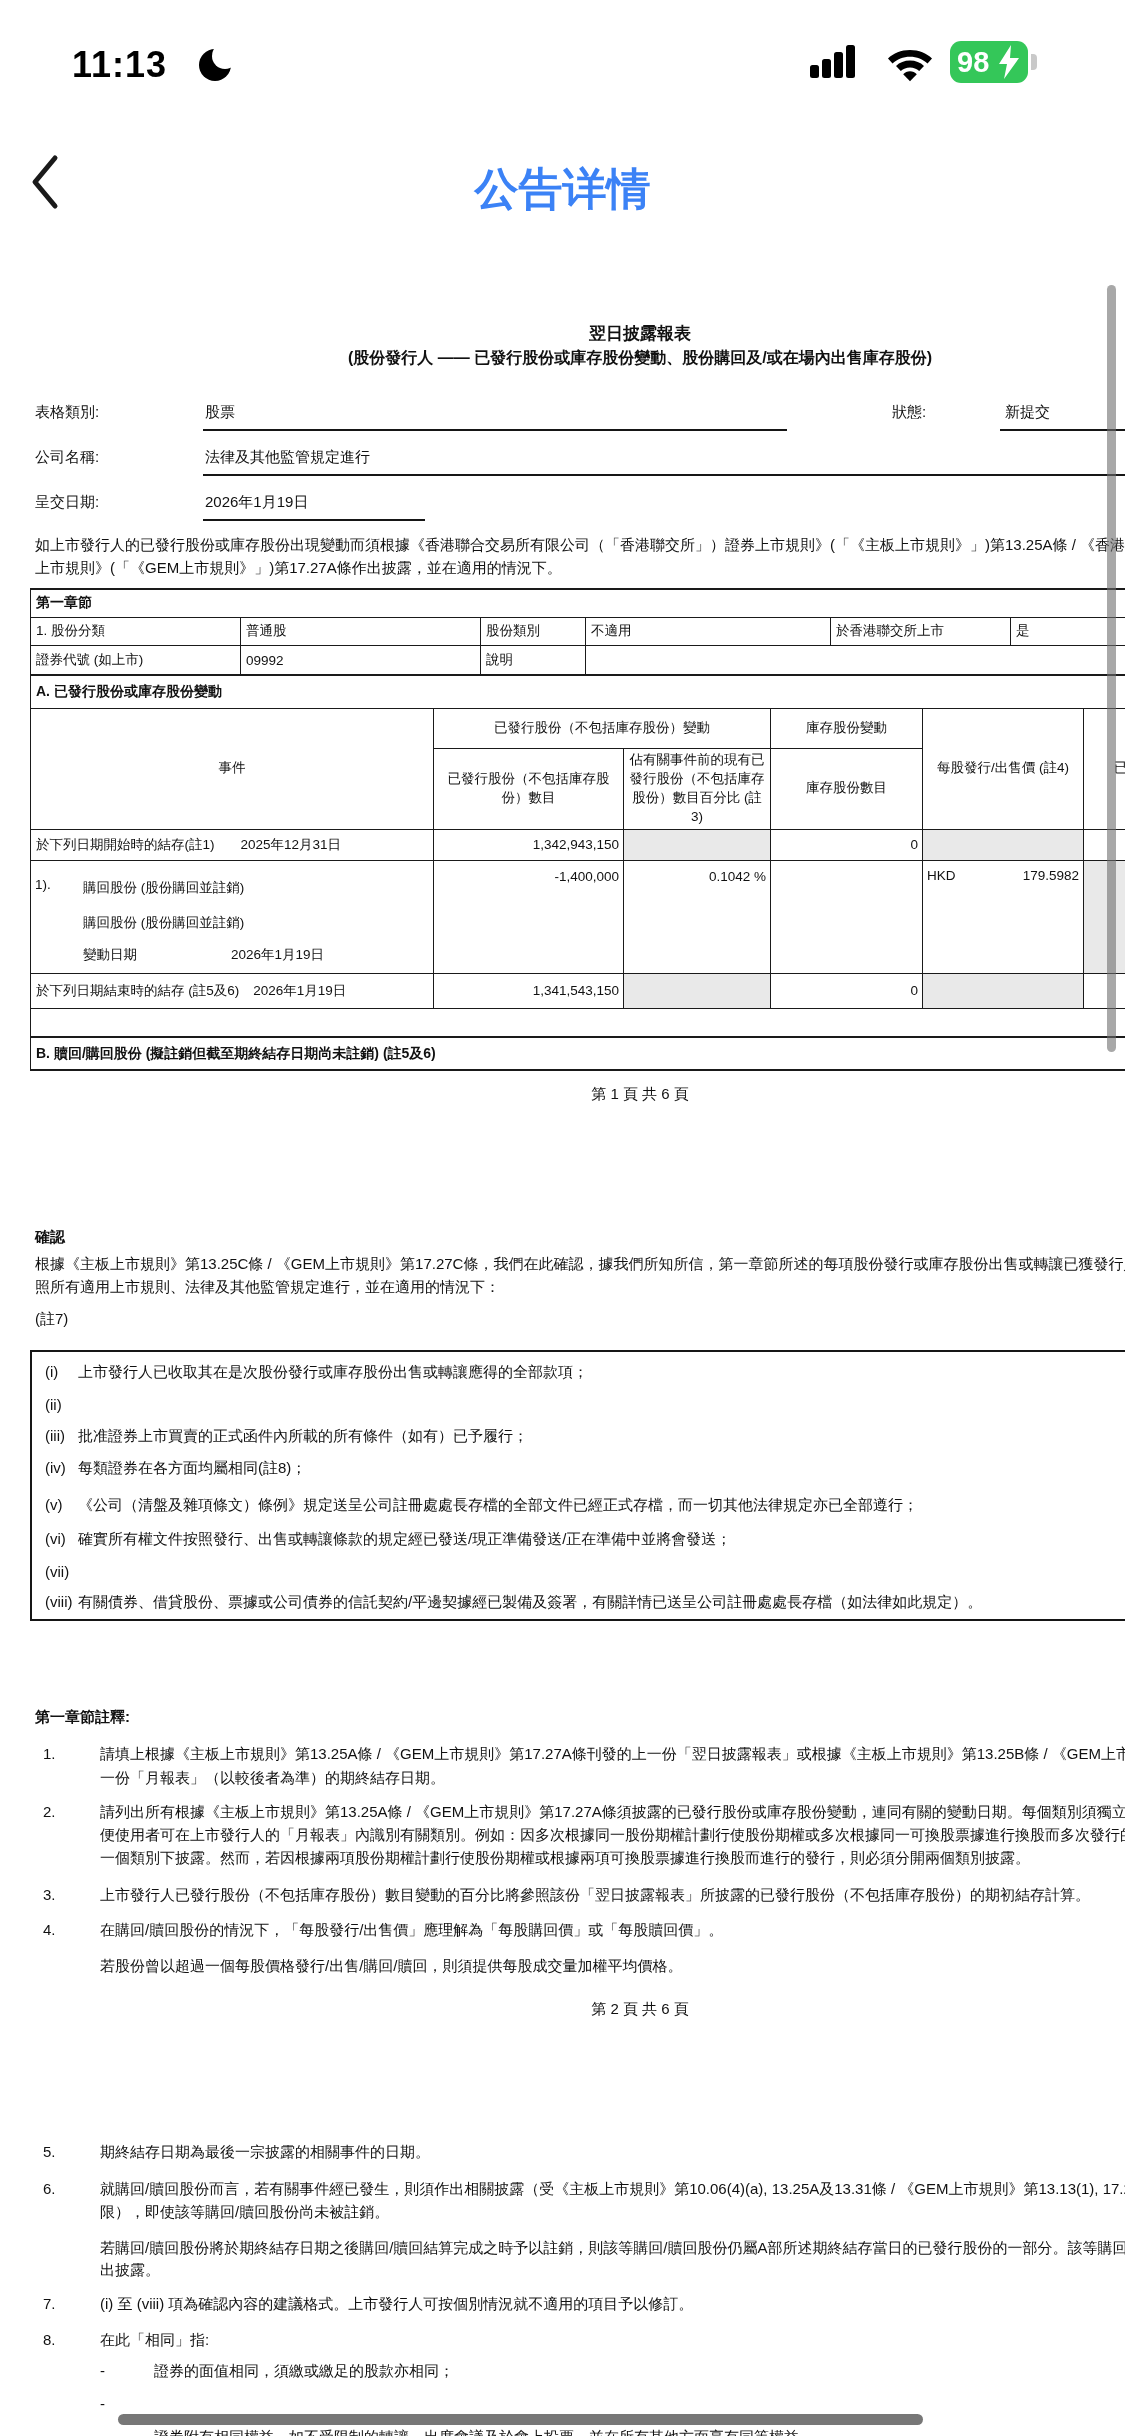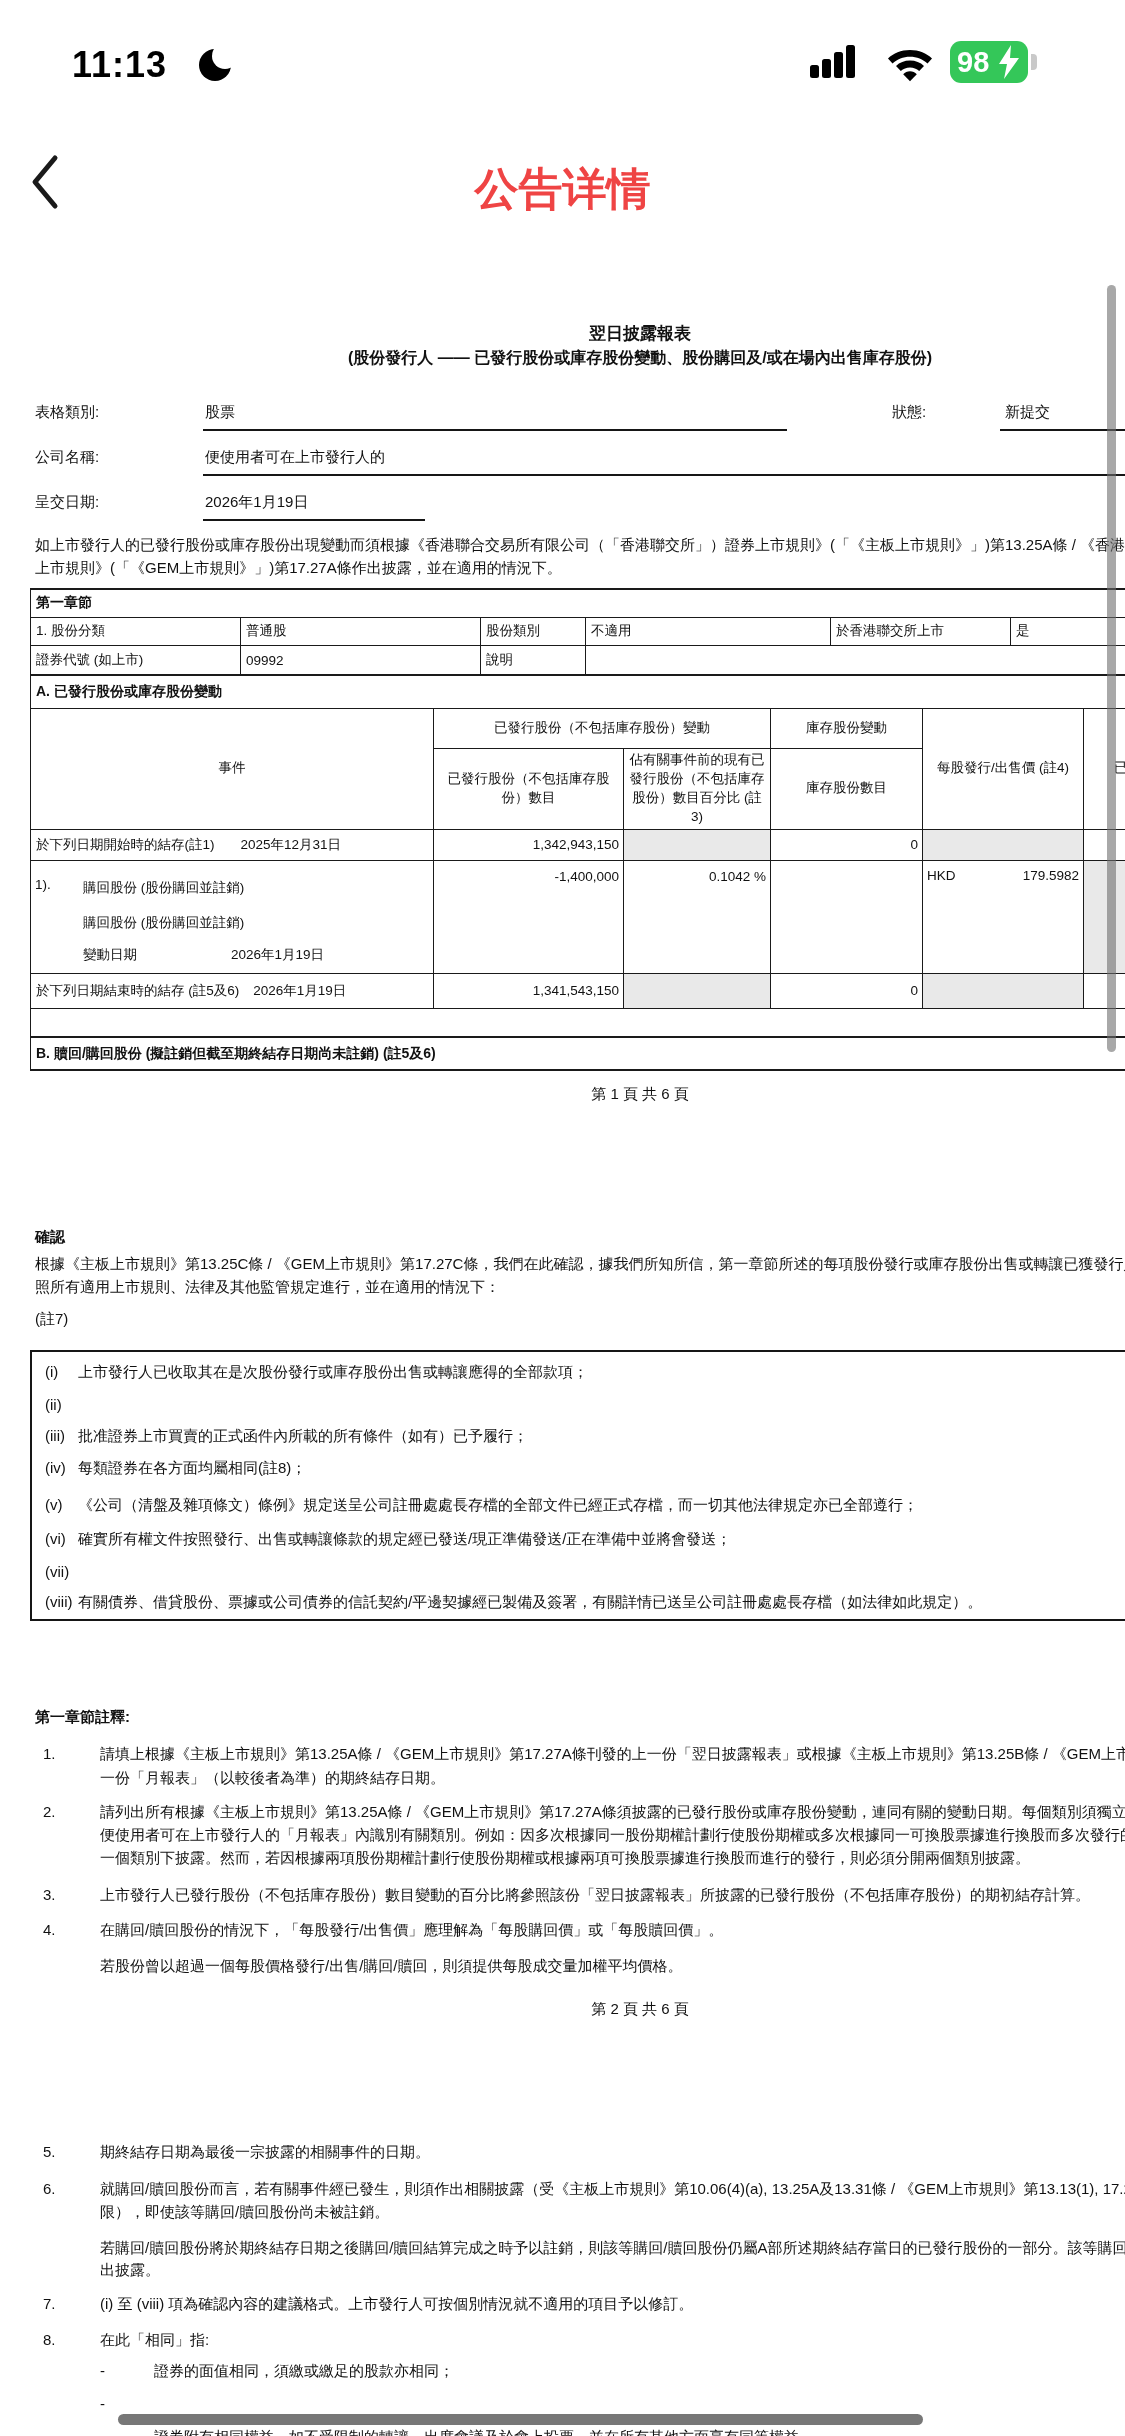--- a/index.html
+++ b/index.html
@@ -4,21 +4,21 @@
 <style>
   html,body{margin:0;padding:0;background:#fff;}
   #screen{position:relative;width:1125px;height:2436px;overflow:hidden;background:#ffffff;
           font-family:"Liberation Sans",sans-serif;color:#111;}
   .abs{position:absolute;}
   .nowrap{white-space:nowrap;}
   
   .time{left:72px;top:44px;font-size:36px;font-weight:700;letter-spacing:1px;color:#000;}
   .bars span{position:absolute;bottom:0;width:9px;background:#000;border-radius:2.5px;}
   
-  .navtitle{left:0;top:160px;width:1125px;text-align:center;font-size:44px;font-weight:700;color:#ef4444;}
+  .navtitle{left:0;top:160px;width:1125px;text-align:center;font-size:44px;font-weight:700;color:#3b82f6;}
   
   .ln{position:absolute;white-space:nowrap;font-size:15px;font-weight:500;color:#111;text-align:right;}
   .ctr{left:30px;width:1220px;text-align:center;font-weight:600;}
   .rule{position:absolute;height:2px;background:#161616;}
   
   table{border-collapse:collapse;table-layout:fixed;}
   td{border:1px solid #1a1a1a;font-size:13.5px;font-weight:500;color:#111;
      padding:2px 5px;vertical-align:middle;overflow:hidden;}
   .tbl1{border-top:2px solid #1a1a1a;}
   .secHead td,.secHead{font-weight:600;font-size:14px;}
@@ -89,21 +89,21 @@
   <div class="ln ctr" style="top:348px;font-size:16px">(股份發行人 —— 已發行股份或庫存股份變動、股份購回及/或在場內出售庫存股份)</div>
 
   <div class="ln" style="left:35px;top:403px">表格類別:</div>
   <div class="ln" style="left:205px;top:403px">股票</div>
   <div class="rule" style="left:203px;top:429px;width:584px"></div>
   <div class="ln" style="left:892px;top:403px">狀態:</div>
   <div class="ln" style="left:1005px;top:403px">新提交</div>
   <div class="rule" style="left:1000px;top:429px;width:210px"></div>
 
   <div class="ln" style="left:35px;top:448px">公司名稱:</div>
-  <div class="ln" style="left:205px;top:448px">便使用者可在上市發行人的</div>
+  <div class="ln" style="left:205px;top:448px">法律及其他監管規定進行</div>
   <div class="rule" style="left:203px;top:474px;width:1017px"></div>
 
   <div class="ln" style="left:35px;top:493px">呈交日期:</div>
   <div class="ln" style="left:205px;top:493px">2026年1月19日</div>
   <div class="rule" style="left:203px;top:519px;width:222px"></div>
 
   <div class="ln" style="left:35px;top:536px">如上市發行人的已發行股份或庫存股份出現變動而須根據《香港聯合交易所有限公司（「香港聯交所」）證券上市規則》(「《主板上市規則》」)第13.25A條 / 《香港聯合交易所有限</div>
   <div class="ln" style="left:35px;top:559px">上市規則》(「《GEM上市規則》」)第17.27A條作出披露，並在適用的情況下。</div>
 
   <table class="abs tbl1" style="left:30px;top:588px;width:1220px">

